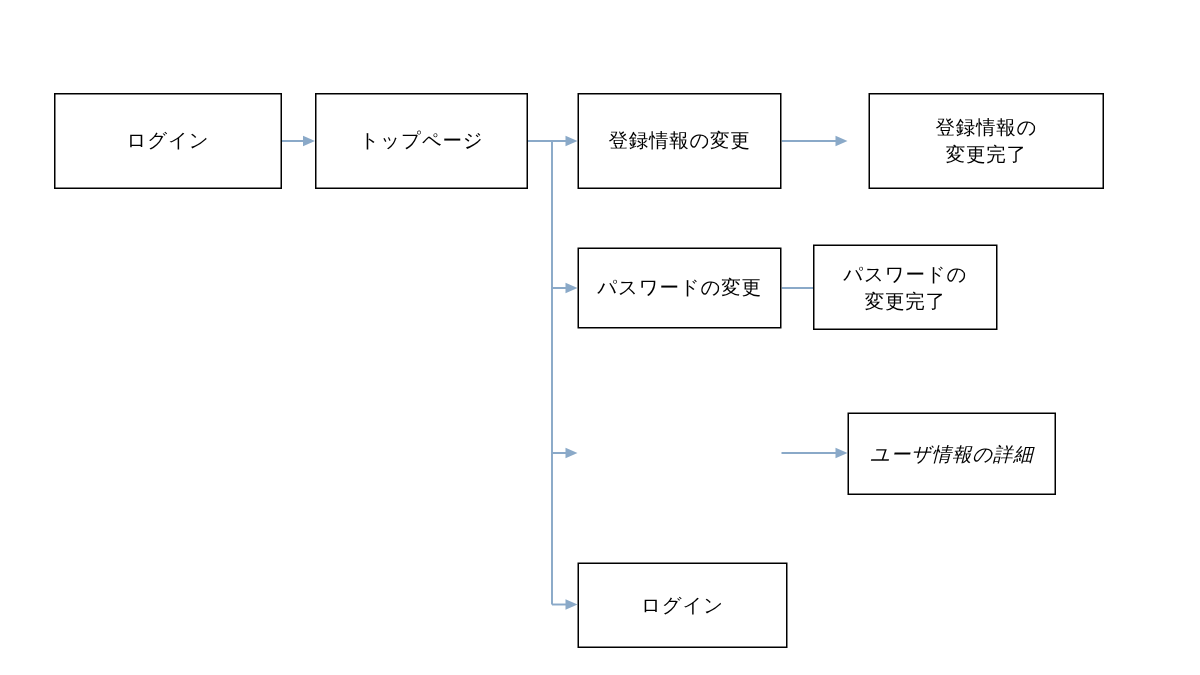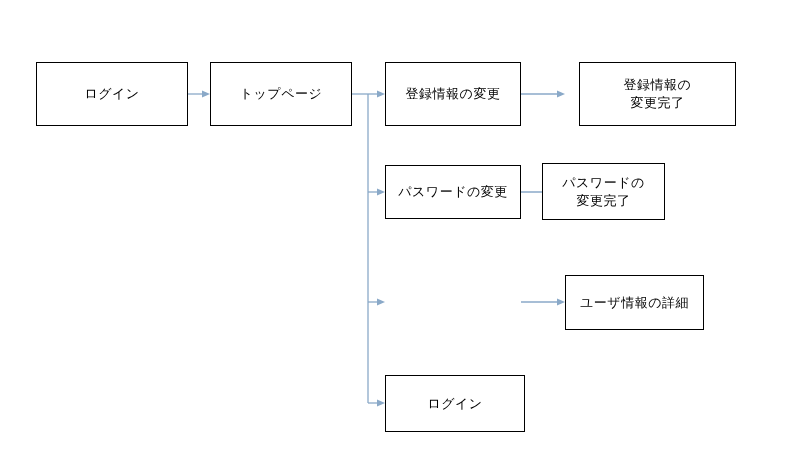--- a/index.html
+++ b/index.html
@@ -107,17 +107,17 @@
 
   <div class="node" style="left:565px; top:62px; width:157px; height:64px;margin-left:14px;">登録情報の
 変更完了</div>
 
   <div class="node" style="left:385px; top:165px; width:136px; height:54px;">パスワードの変更</div>
 
   <div class="node" style="left:542px; top:163px; width:123px; height:57px;">パスワードの
 変更完了</div>
 
 
-  <div class="node" style="left:565px; top:275px; width:139px; height:55px;">ユーザ情報の詳細</div>
+  <div class="node" style="left:565px; top:275px; width:139px; height:55px;font-style:italic;">ユーザ情報の詳細</div>
 
   <div class="node" style="left:385px; top:375px; width:140px; height:57px;">ログイン</div>
 
 </div>
 
 </body></html>

